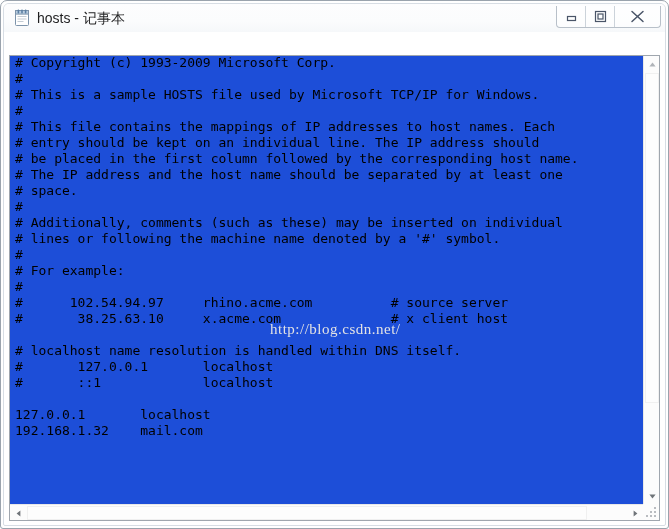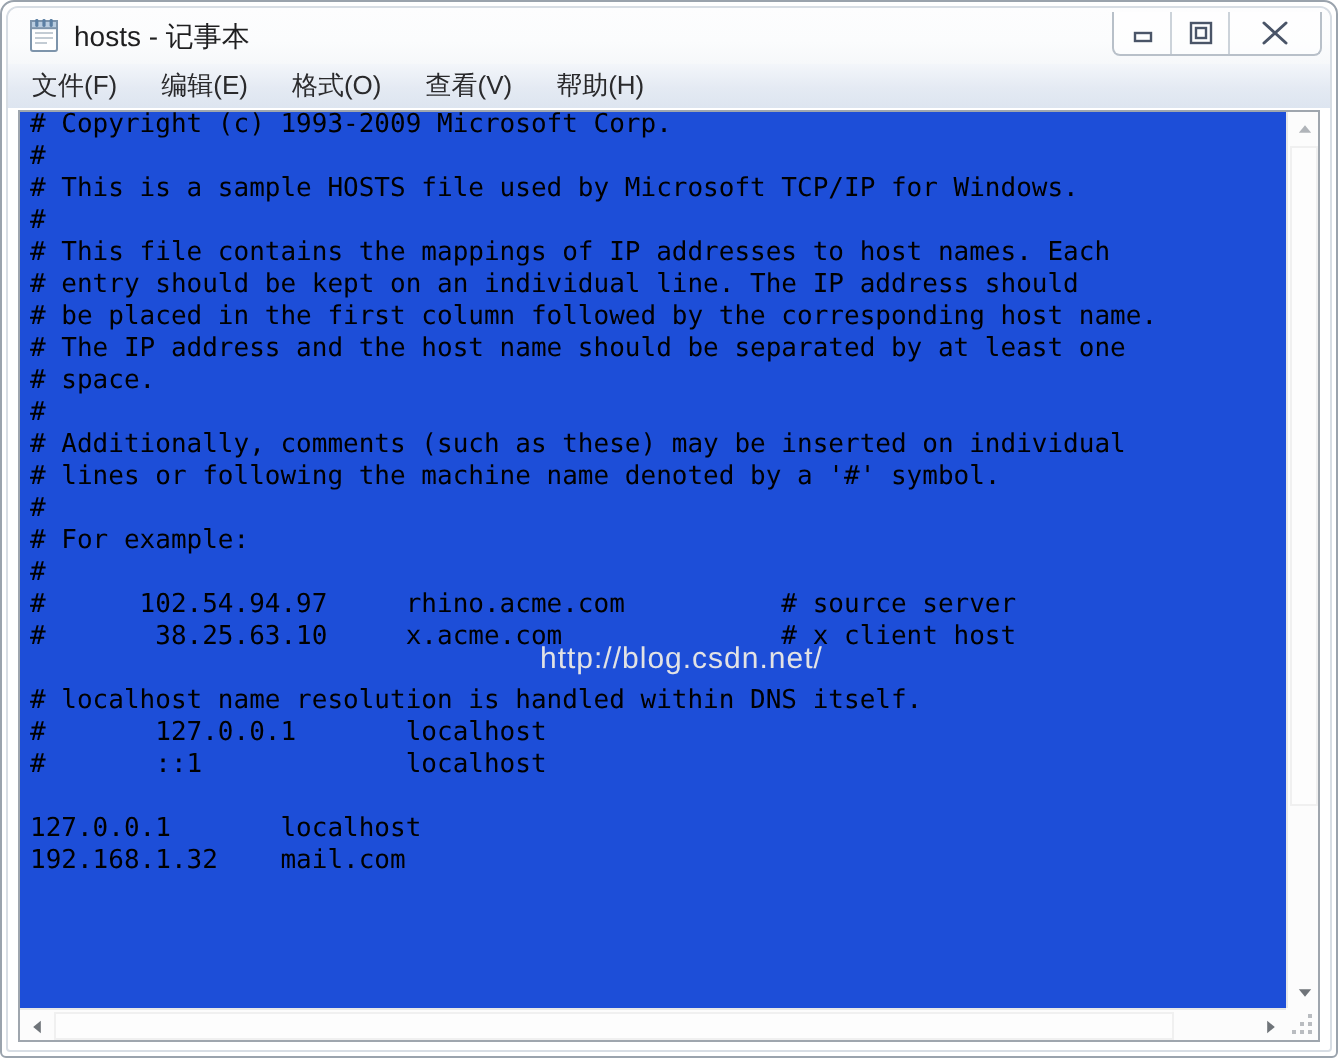--- a/index.html
+++ b/index.html
@@ -132,21 +132,21 @@
     color: #000000;
     white-space: pre;
     letter-spacing: 0px;
   }
 
   
   .watermark {
     position: absolute;
     left: 260px;
     top: 265px;
-    font-family: Liberation Sans, sans-serif;
+    font-family: Liberation Serif, serif;
     font-size: 15px;
     color: #e2e2e4;
     white-space: pre;
     pointer-events: none;
     letter-spacing: 0.5px;
   }
 
   
   .vscroll {
     position: absolute;
@@ -247,27 +247,20 @@
           </svg>
         </div>
         <div class="winbtn">
           <svg width="15" height="13" viewBox="0 0 15 13">
             <path d="M2 1.5 L7.5 6.5 L13 1.5 M2 11.5 L7.5 6.5 L13 11.5" fill="none" stroke="#4a5568" stroke-width="1.5" stroke-linecap="round"></path>
           </svg>
         </div>
       </div>
     </div>
 
-    <div class="menubar">
-      <span class="menu-item">文件(F)</span>
-      <span class="menu-item">编辑(E)</span>
-      <span class="menu-item">格式(O)</span>
-      <span class="menu-item">查看(V)</span>
-      <span class="menu-item">帮助(H)</span>
-    </div>
 
     <div class="client">
 
       <div class="textarea">
         <pre class="codeblock"># Copyright (c) 1993-2009 Microsoft Corp.
 #
 # This is a sample HOSTS file used by Microsoft TCP/IP for Windows.
 #
 # This file contains the mappings of IP addresses to host names. Each
 # entry should be kept on an individual line. The IP address should

